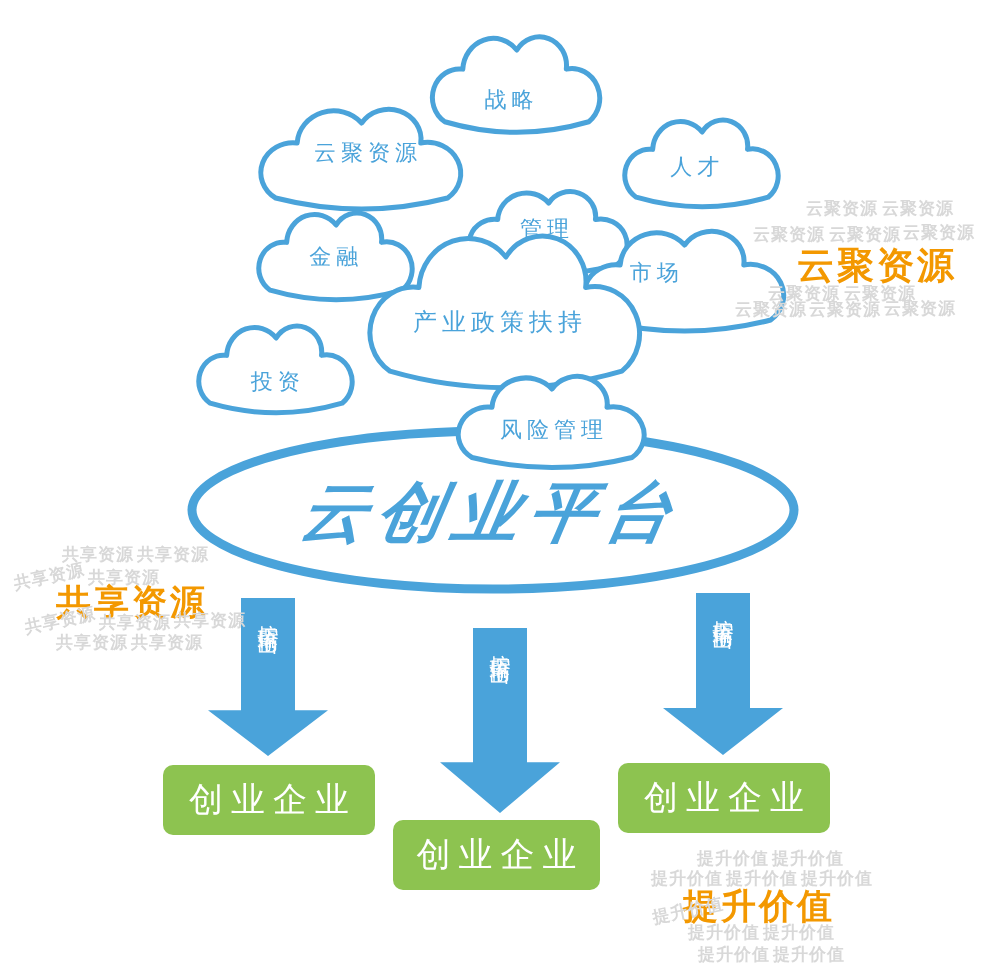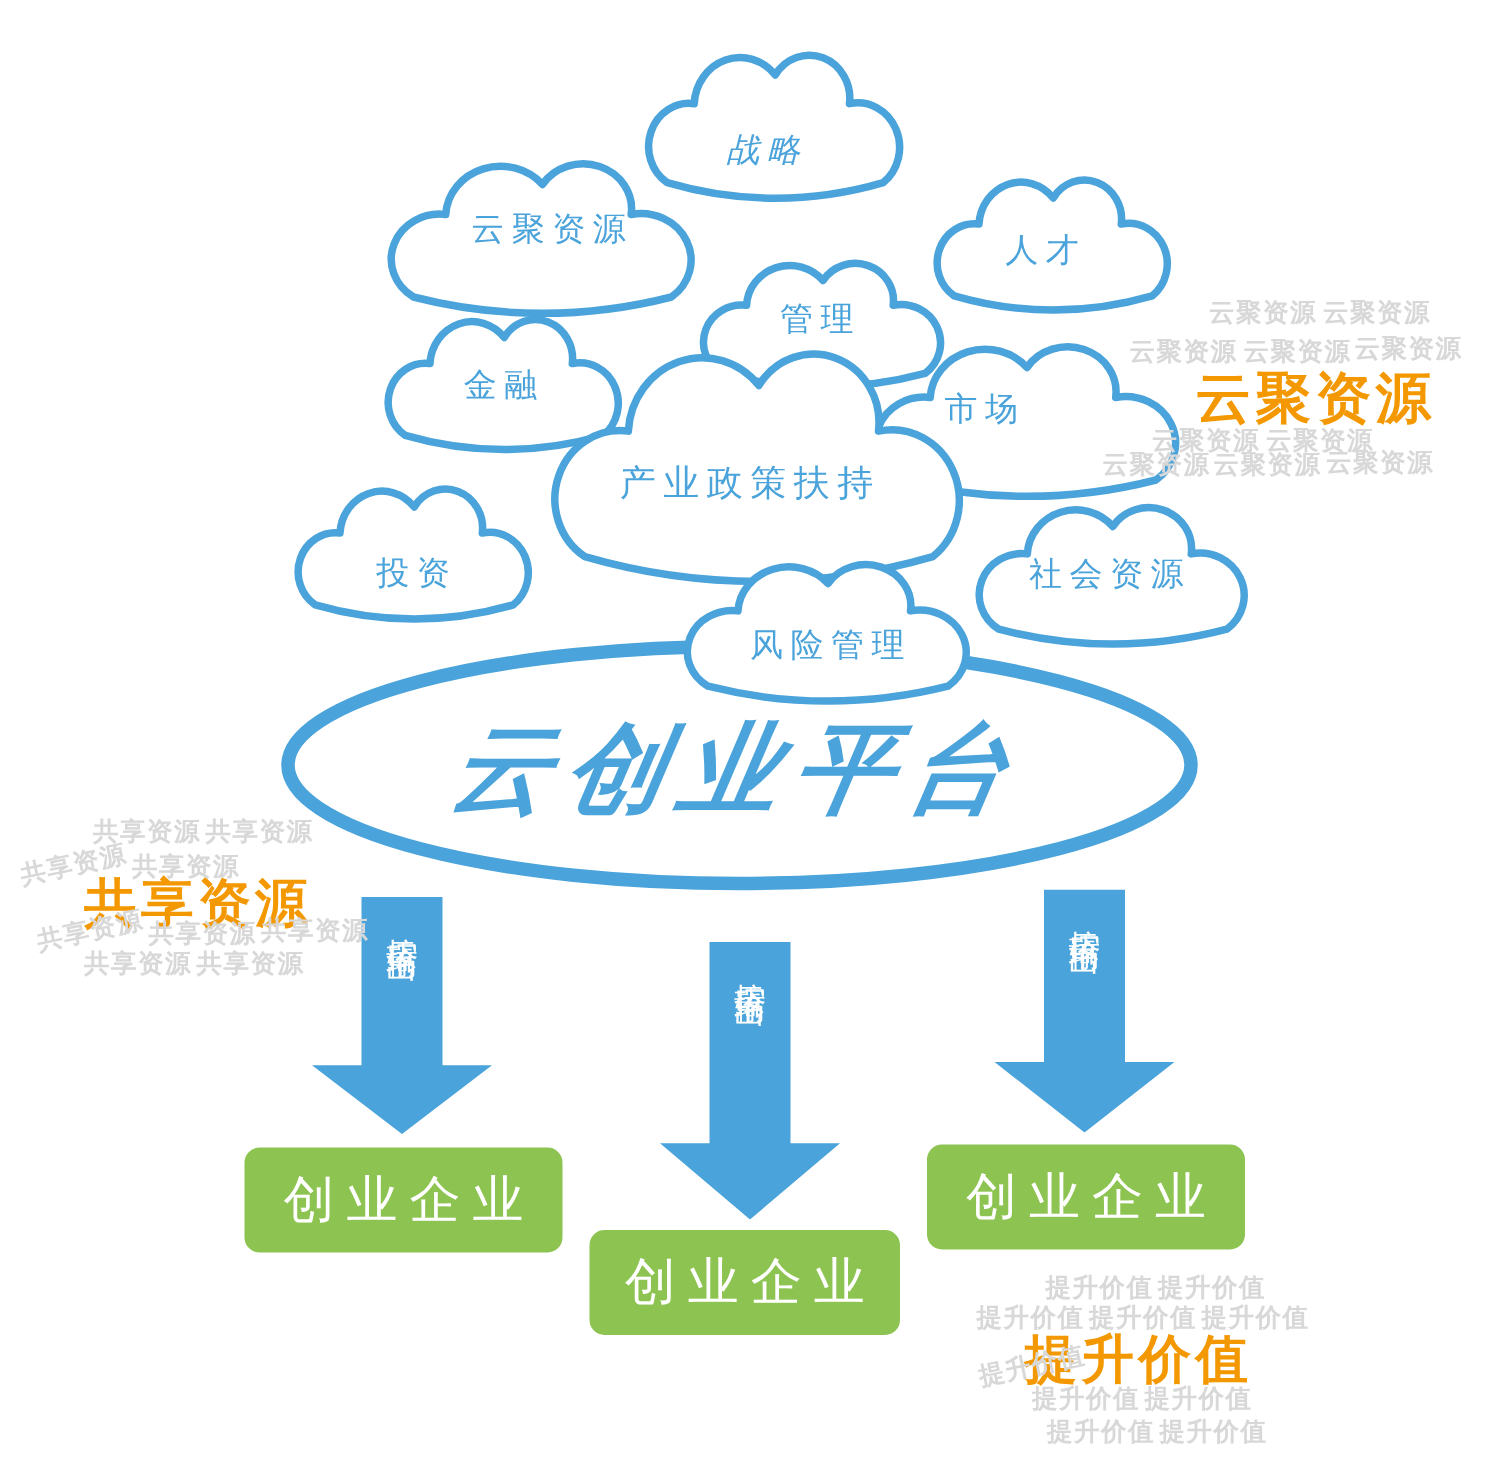--- a/index.html
+++ b/index.html
@@ -68,38 +68,38 @@
   <svg width="0" height="0" style="position:absolute" aria-hidden="true">
     <defs>
       <path id="cloudPath" vector-effect="non-scaling-stroke" d="M 40 110 A 30 30 0 0 1 60 55 A 34 34 0 0 1 120 35 A 30 30 0 0 1 175 55 A 31 31 0 0 1 200 110 A 300 300 0 0 1 40 110 Z"></path>
     </defs>
   </svg>
 
   <div class="cloud" style="left:425px;top:28px;width:180px;height:110px;">
     <svg viewBox="18 12 200 115" preserveAspectRatio="none">
         <use href="#cloudPath"></use>
       </svg>
-    <span class="cloud-label" style="left:48%;top:65%;font-style:italic;">战略</span>
+    <span class="cloud-label" style="left:48%;top:65%;">战略</span>
   </div>
 
   <div class="cloud" style="left:252px;top:100px;width:215px;height:115px;">
     <svg viewBox="18 12 200 115" preserveAspectRatio="none">
         <use href="#cloudPath"></use>
       </svg>
     <span class="cloud-label" style="left:54%;top:46%;">云聚资源</span>
   </div>
 
   <div class="cloud" style="left:618px;top:112px;width:165px;height:100px;text-align:center;">
     <svg viewBox="18 12 200 115" preserveAspectRatio="none">
         <use href="#cloudPath"></use>
       </svg>
     <span class="cloud-label" style="left:48%;top:55%;">人才</span>
   </div>
 
-  <div class="cloud" style="left:462px;top:168px;width:170px;height:95px;">
+  <div class="cloud" style="left:462px;top:184px;width:170px;height:95px;">
     <svg viewBox="18 12 200 115" preserveAspectRatio="none">
         <use href="#cloudPath"></use>
       </svg>
     <span class="cloud-label" style="left:50%;top:47%;">管理</span>
   </div>
 
   <div class="cloud" style="left:252px;top:205px;width:165px;height:100px;">
     <svg viewBox="18 12 200 115" preserveAspectRatio="none">
         <use href="#cloudPath"></use>
       </svg>
@@ -113,26 +113,20 @@
     <span class="cloud-label" style="left:38%;top:44%;">市场</span>
   </div>
 
   <div class="cloud" style="left:192px;top:318px;width:165px;height:100px;">
     <svg viewBox="18 12 200 115" preserveAspectRatio="none">
         <use href="#cloudPath"></use>
       </svg>
     <span class="cloud-label" style="left:52%;top:64%;font-family:Liberation Mono, monospace;">投资</span>
   </div>
 
-  <div class="cloud" style="left:645px;top:330px;width:190px;height:105px;">
-    <svg viewBox="18 12 200 115" preserveAspectRatio="none">
-        <use href="#cloudPath"></use>
-      </svg>
-    <span class="cloud-label" style="left:50%;top:50%;">社会资源</span>
-  </div>
 
   <div class="cloud" style="left:358px;top:222px;width:290px;height:175px;">
     <svg viewBox="18 12 200 115" preserveAspectRatio="none">
         <use href="#cloudPath"></use>
       </svg>
     <span class="cloud-label" style="left:49%;top:57%;font-size:24px;">产业政策扶持</span>
   </div>
 
   <div class="platform-ellipse">
     <svg viewBox="0 0 616 170" preserveAspectRatio="none">

